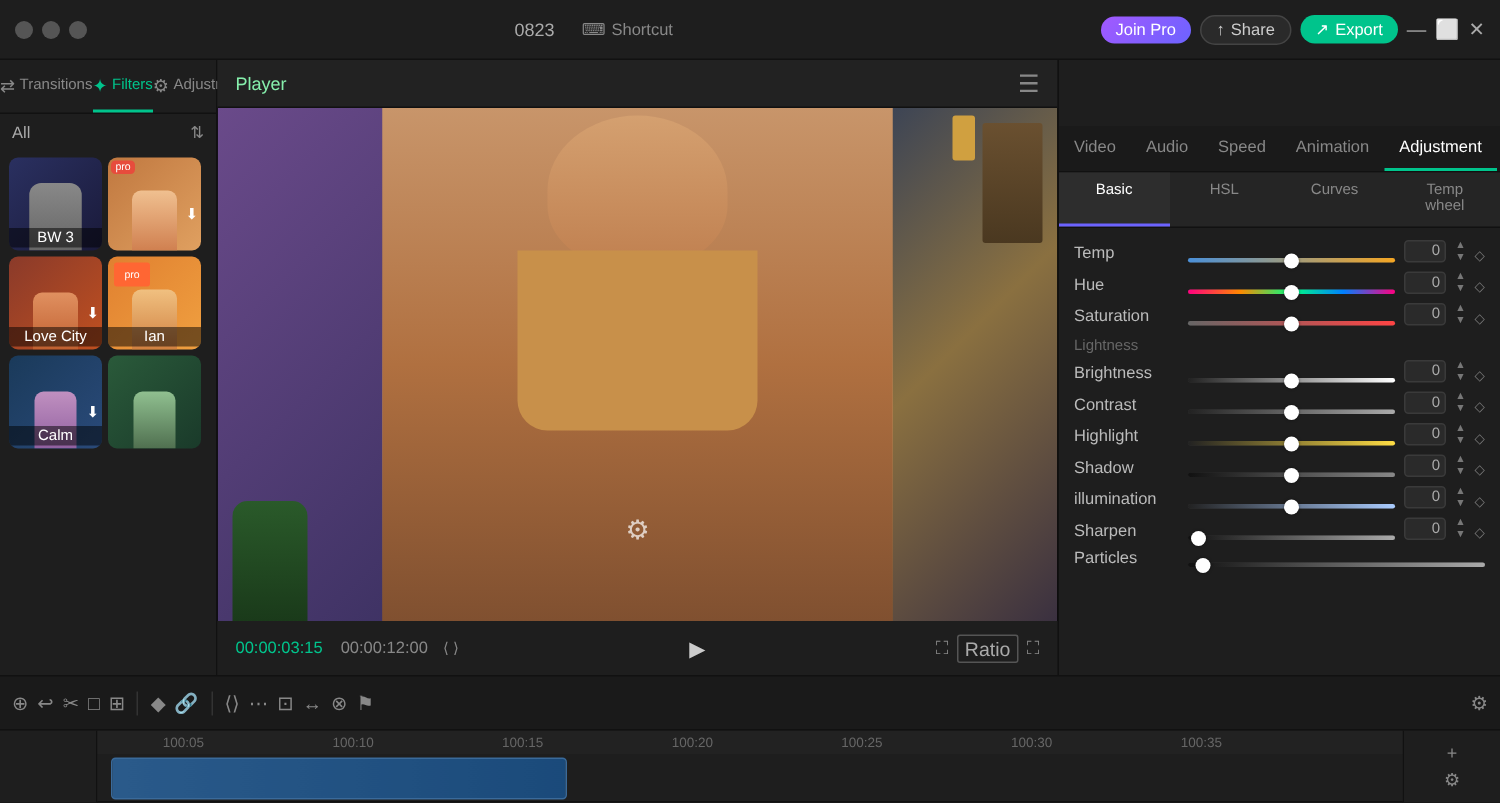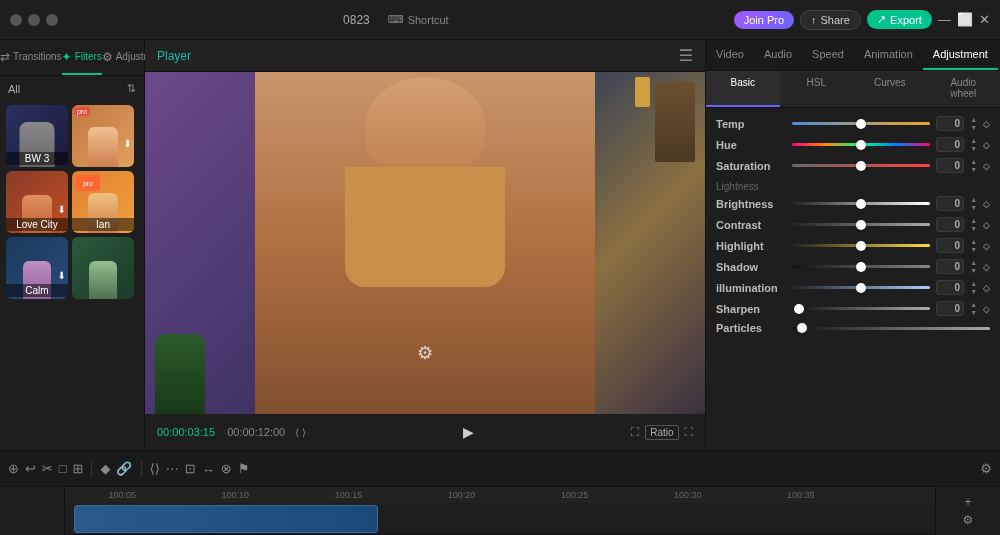--- a/index.html
+++ b/index.html
@@ -32,45 +32,45 @@
     .filter-header { display: flex; align-items: center; justify-content: space-between; padding: 6px 8px; font-size: 11px; color: #aaa; }
     .filter-grid { display: flex; flex-wrap: wrap; gap: 4px; padding: 4px 6px; overflow-y: auto; }
     .filter-item { width: 62px; height: 62px; border-radius: 6px; overflow: hidden; position: relative; cursor: pointer; background: #333; }
     .filter-label { position: absolute; bottom: 2px; left: 0; right: 0; text-align: center; font-size: 10px; color: #fff; background: rgba(0,0,0,0.5); padding: 1px 0; }
     .filter-badge { position: absolute; top: 2px; left: 2px; background: #e74c3c; color: #fff; font-size: 7px; padding: 1px 3px; border-radius: 3px; }
     .filter-download { position: absolute; bottom: 18px; right: 2px; font-size: 10px; color: #fff; }
 
     
     .center-panel { flex: 1; display: flex; flex-direction: column; background: #181818; }
     .player-header { height: 32px; background: #222; display: flex; align-items: center; justify-between; padding: 0 12px; border-bottom: 1px solid #111; }
-    .player-title { font-size: 12px; color: #14b8a6; flex: 1; }
+    .player-title { font-size: 12px; color: #86efac; flex: 1; }
     .player-menu { font-size: 16px; color: #888; cursor: pointer; }
     .video-area { flex: 1; background: #000; position: relative; display: flex; align-items: center; justify-content: center; overflow: hidden; }
     .video-controls-bar { height: 36px; background: #1e1e1e; display: flex; align-items: center; justify-content: space-between; padding: 0 12px; gap: 29px; }
     .time-display { display: flex; align-items: center; gap: 6px; font-size: 11px; }
     .time-current { color: #00c48c; }
     .time-total { color: #888; }
     .playback-controls { display: flex; align-items: center; gap: 8px; }
     .play-btn { width: 22px; height: 22px; background: none; border: none; color: #ccc; cursor: pointer; font-size: 14px; display: flex; align-items: center; justify-content: center; }
     .video-right-controls { display: flex; align-items: center; gap: 6px; }
     .ctrl-icon { font-size: 12px; color: #888; cursor: pointer; }
-    .ratio-badge { border: 1px solid #555; color: #aaa; font-size: 10px; padding: 1px 4px; border-radius: 2px; cursor: pointer; }
+    .ratio-badge { border: 1px solid #555; color: #aaa; font-size: 13px; padding: 1px 4px; border-radius: 2px; cursor: pointer; }
     .video-center-icon { position: absolute; bottom: 50px; left: 50%; transform: translateX(-50%); font-size: 18px; color: rgba(255,255,255,0.7); cursor: pointer; }
 
     
     .right-panel { width: 295px; background: #1e1e1e; display: flex; flex-direction: column; border-left: 1px solid #111; flex-shrink: 0; }
-    .right-tabs { display: flex; background: #1a1a1a; border-bottom: 1px solid #111; }
+    .right-tabs { display: flex; background: #1a1a1a; border-bottom: 1px solid #111; margin-top: 44px; }
     .right-tab { padding: 8px 10px; font-size: 11px; color: #888; cursor: pointer; border-bottom: 2px solid transparent; }
     .right-tab.active { color: #fff; border-bottom-color: #00c48c; }
     .adj-sub-tabs { display: flex; background: #252525; border-bottom: 1px solid #111; }
     .adj-sub-tab { flex: 1; text-align: center; padding: 6px 16px; font-size: 10px; color: #888; cursor: pointer; border-bottom: 2px solid transparent; }
     .adj-sub-tab.active { color: #fff; border-bottom-color: #6c63ff; background: #2d2d2d; }
     .adj-content { flex: 1; overflow-y: auto; padding: 8px 10px; }
     .adj-section-label { font-size: 10px; color: #666; margin: 8px 0 4px 0; }
-    .adj-row { display: flex; align-items: center; margin-bottom: 6px; gap: 6px; font-weight: bold; }
+    .adj-row { display: flex; align-items: flex-end; margin-bottom: 6px; gap: 6px; }
     .adj-label { font-size: 11px; color: #bbb; width: 70px; flex-shrink: 0; }
     .slider-track { flex: 1; height: 3px; background: #333; border-radius: 2px; position: relative; }
     .slider-fill { position: absolute; left: 0; top: 0; height: 100%; border-radius: 2px; }
     .slider-thumb { position: absolute; width: 10px; height: 10px; background: #fff; border-radius: 50%; top: -3.5px; transform: translateX(-50%); cursor: pointer; box-shadow: 0 0 2px rgba(0,0,0,0.5); }
     .adj-value { width: 28px; text-align: right; font-size: 10px; color: #aaa; background: #2a2a2a; border: 1px solid #3a3a3a; border-radius: 3px; padding: 1px 3px; }
     .adj-spinner { display: flex; flex-direction: column; gap: 1px; }
     .spinner-btn { font-size: 7px; color: #777; cursor: pointer; line-height: 1; }
     .reset-btn { font-size: 9px; color: #777; cursor: pointer; }
     .apply-all-bar { background: #252525; border-top: 1px solid #111; padding: 8px 12px; display: flex; justify-content: flex-end; }
     .apply-all-btn { background: #2a2a2a; border: 1px solid #444; color: #ccc; font-size: 11px; padding: 5px 14px; border-radius: 4px; cursor: pointer; }
@@ -257,21 +257,21 @@
       <div class="right-tab">Video</div>
       <div class="right-tab">Audio</div>
       <div class="right-tab">Speed</div>
       <div class="right-tab">Animation</div>
       <div class="right-tab active">Adjustment</div>
     </div>
     <div class="adj-sub-tabs">
       <div class="adj-sub-tab active">Basic</div>
       <div class="adj-sub-tab">HSL</div>
       <div class="adj-sub-tab">Curves</div>
-      <div class="adj-sub-tab">Audio wheel</div>
+      <div class="adj-sub-tab">Temp wheel</div>
     </div>
     <div class="adj-content">
 
       <div class="adj-row">
         <span class="adj-label">Temp</span>
         <div class="slider-track slider-temp">
           <div class="slider-fill" style="width:100%; background: linear-gradient(90deg, #4a90d9, #f5a623);"></div>
           <div class="slider-thumb" style="left:50%;"></div>
         </div>
         <div class="adj-value">0</div>

